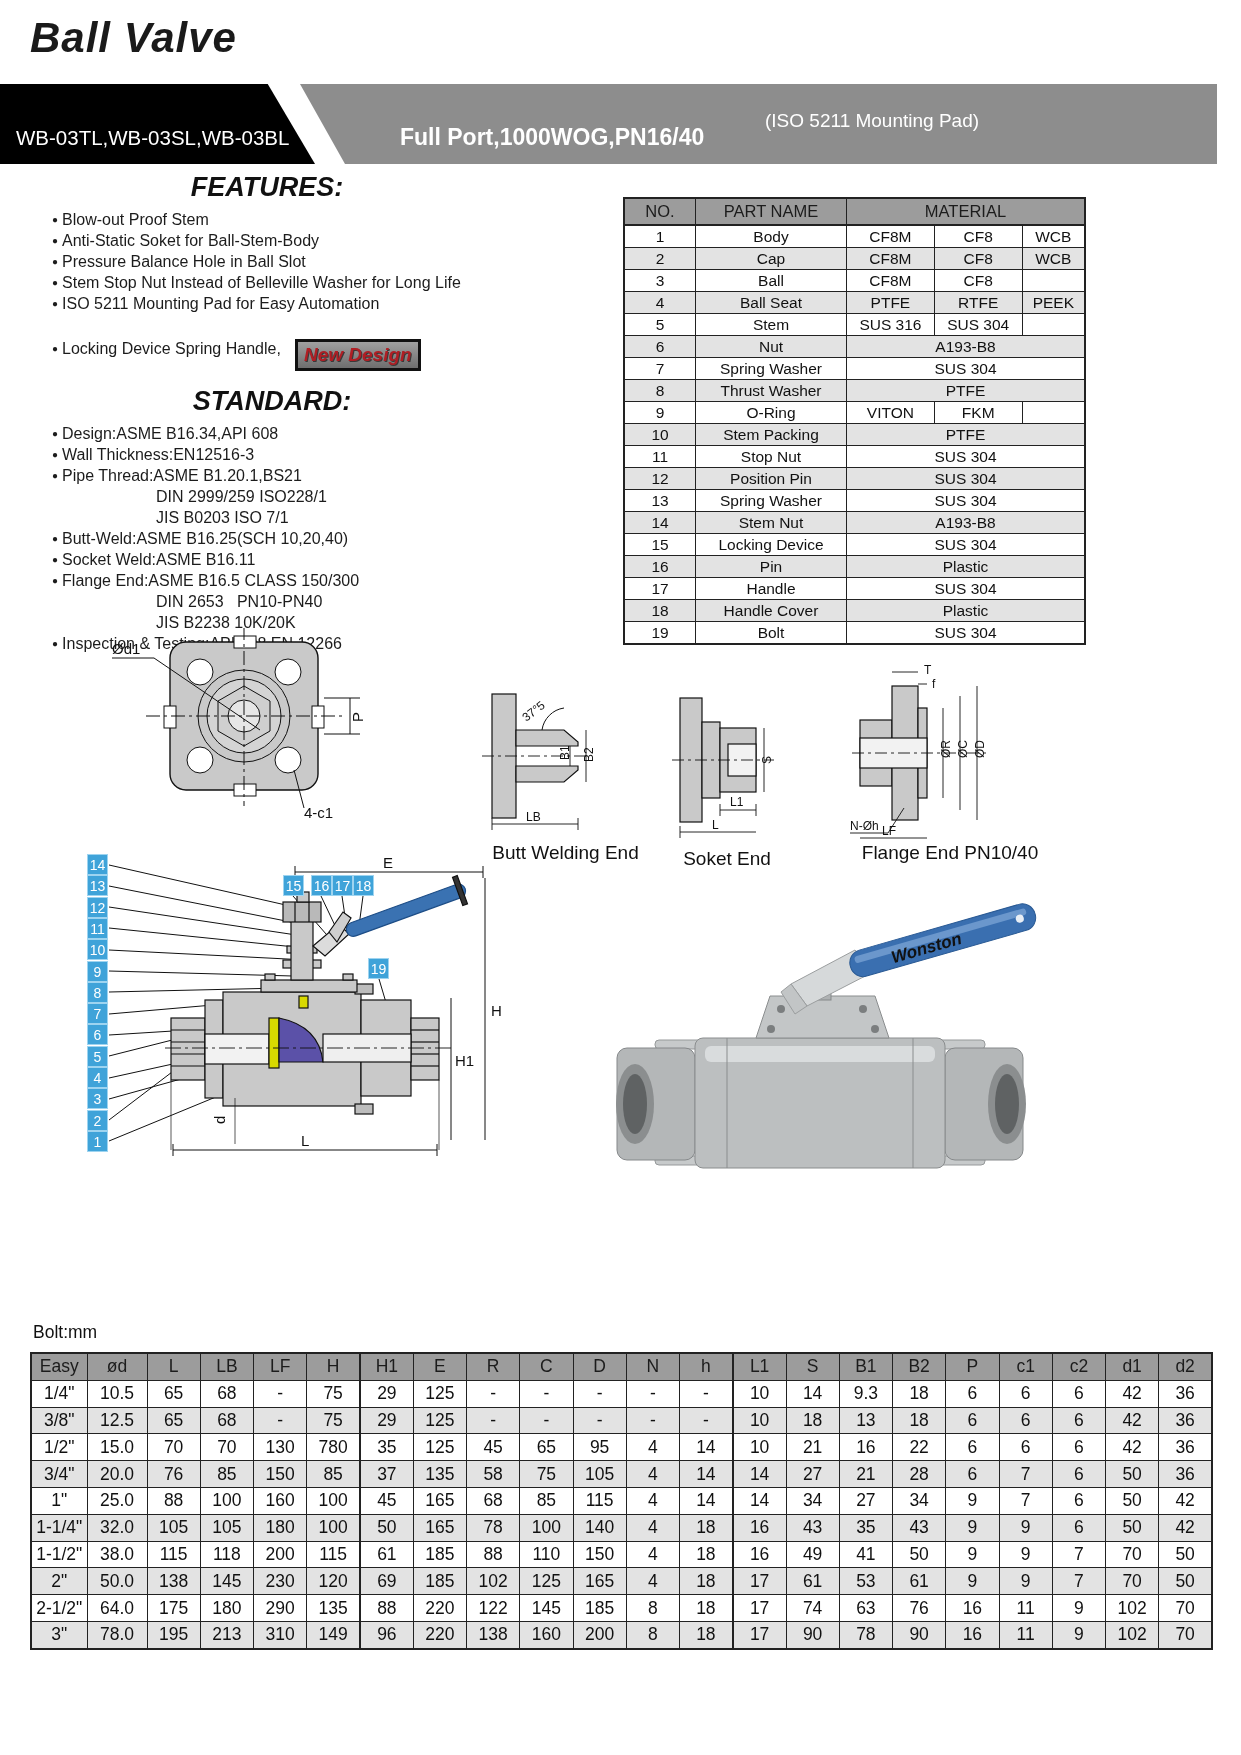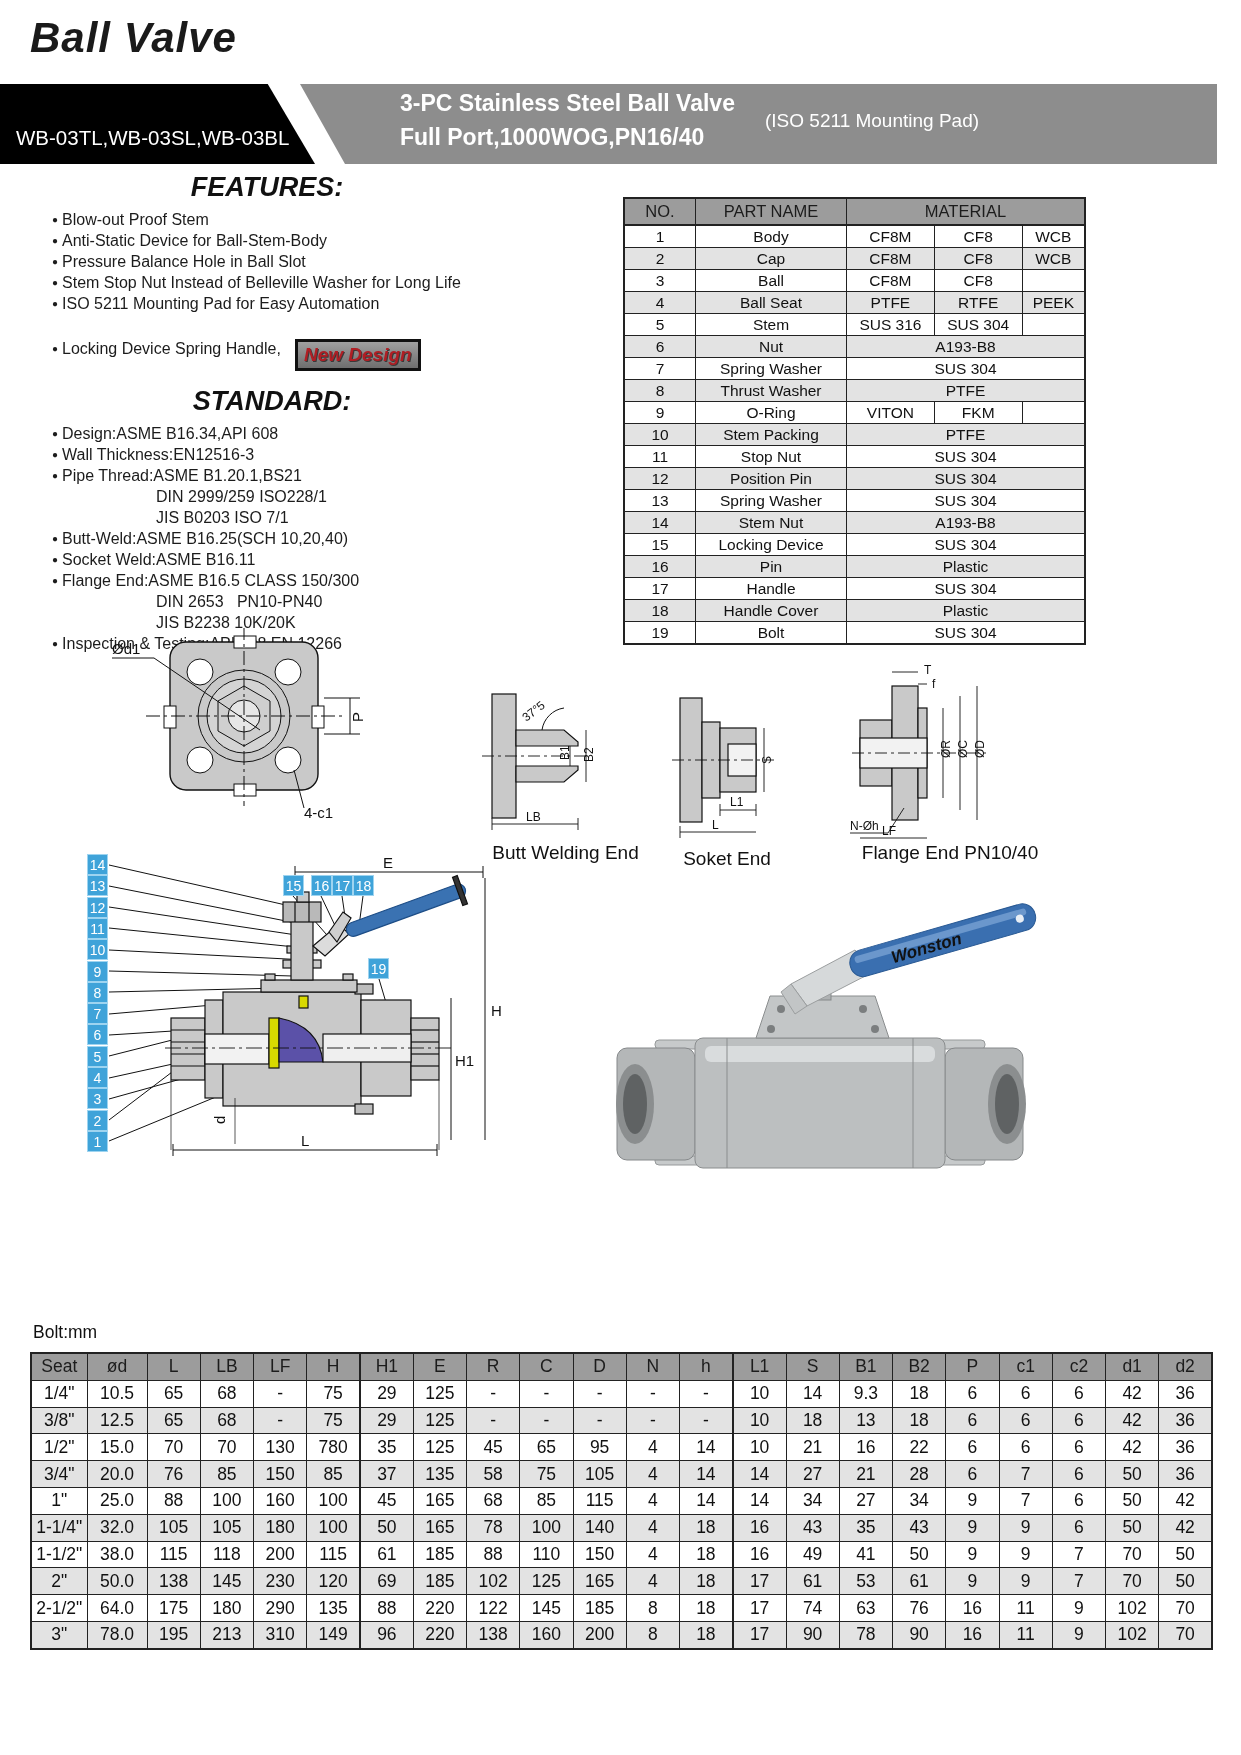--- a/index.html
+++ b/index.html
@@ -74,31 +74,30 @@
 
 <div class="page">
 
   <div class="page-title">Ball Valve</div>
 
   <div class="banner">
     <div class="banner-red">
       <span class="models">WB-03TL,WB-03SL,WB-03BL</span>
     </div>
     <div class="banner-gray">
-      <div class="prod1">3-PC Stainless Steel Ball Valve</div>
       <div class="prod2">Full Port,1000WOG,PN16/40</div>
       <div class="mounting">(ISO 5211 Mounting Pad)</div>
     </div>
   </div>
 
   <div class="features">
     <h2 class="sec-head">FEATURES:</h2>
     <div id="features-list">
         <div class="feat-item"><span class="bullet">●</span><span>Blow-out Proof Stem</span></div>
-        <div class="feat-item"><span class="bullet">●</span><span>Anti-Static Device for Ball-Stem-Body</span></div>
+        <div class="feat-item"><span class="bullet">●</span><span>Anti-Static Soket for Ball-Stem-Body</span></div>
         <div class="feat-item"><span class="bullet">●</span><span>Pressure Balance Hole in Ball Slot</span></div>
         <div class="feat-item"><span class="bullet">●</span><span>Stem Stop Nut Instead of Belleville Washer for Long Life</span></div>
         <div class="feat-item"><span class="bullet">●</span><span>ISO 5211 Mounting Pad for Easy Automation</span></div>
       </div>
     <div class="lock-row">
       <div class="feat-item"><span class="bullet" id="lock-bullet">●</span><span>Locking Device Spring Handle,</span></div>
       <div class="badge-new">New Design</div>
     </div>
   </div>
 
@@ -477,21 +476,21 @@
         <col style="width: 53.25px;">
         <col style="width: 53.25px;">
         <col style="width: 53.25px;">
         <col style="width: 53.25px;">
         <col style="width: 53.25px;">
         <col style="width: 53.25px;">
         <col style="width: 53.25px;">
       </colgroup>
     <thead>
         <tr id="dims-head">
-          <th>Seat</th>
+          <th>Easy</th>
           <th>ød</th>
           <th>L</th>
           <th>LB</th>
           <th>LF</th>
           <th>H</th>
           <th class="thick">H1</th>
           <th>E</th>
           <th>R</th>
           <th>C</th>
           <th>D</th>

